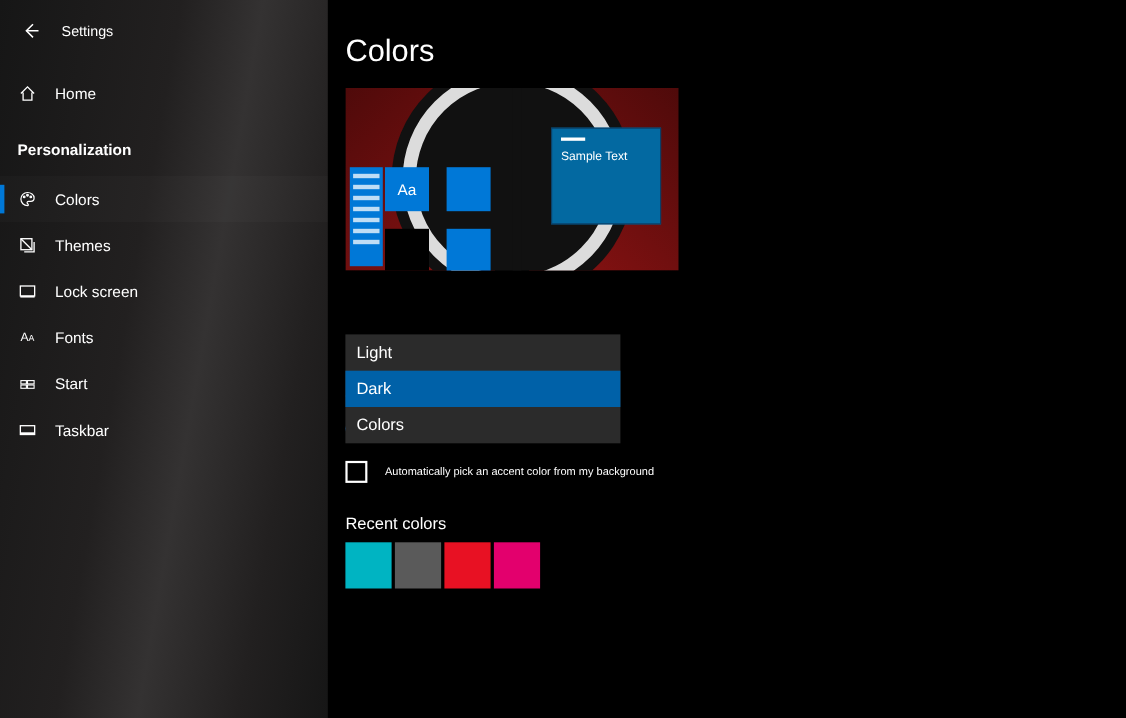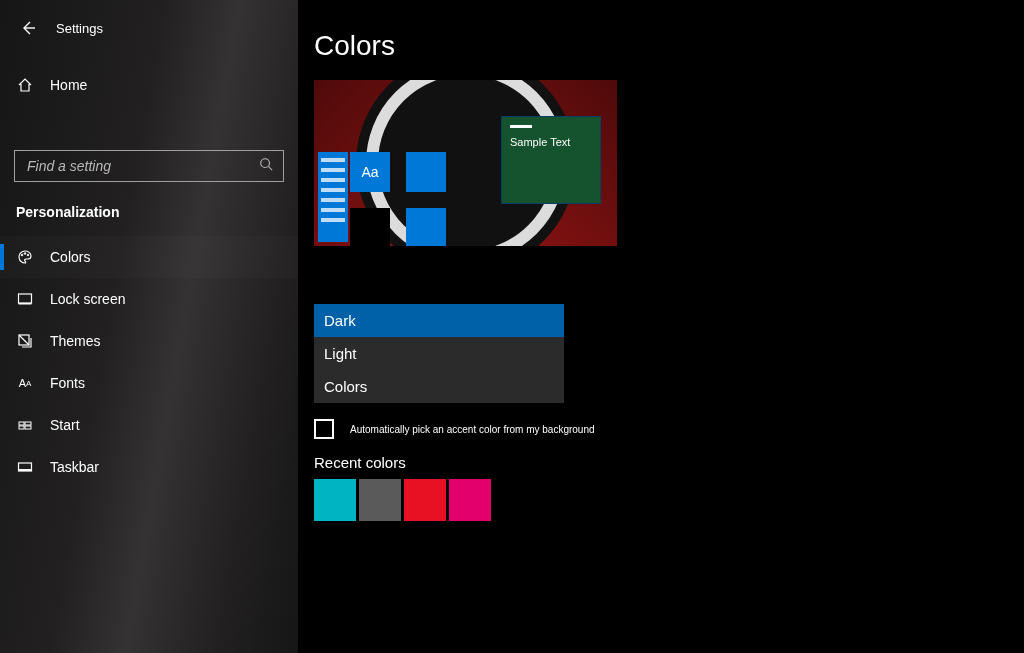--- a/index.html
+++ b/index.html
@@ -175,21 +175,21 @@
     grid-template-columns: 1fr 1fr 1fr;
     grid-template-rows: 1fr 1fr 1fr;
     gap:1px;
     background:#000;
   }
   .tile.small-grid > div { background:#0078d7; }
   .sample-window {
     position:absolute;
     right:16px; top:36px;
     width:100px; height:88px;
-    background:#14532d;
+    background:#0369a1;
     border:1px solid #0a3e66;
     box-sizing:border-box;
     padding:8px;
   }
   .sample-window .bar {
     width:22px; height:3px; background:#fff; margin-bottom:8px;
   }
   .sample-window .txt { font-size:11px; }
 
   
@@ -243,21 +243,21 @@
     margin-top:20px;
   }
   .checkbox {
     width:20px; height:20px;
     border:2px solid #fff;
     box-sizing:border-box;
     cursor:pointer;
   }
   .check-label { margin-left:16px; font-size:10px; }
 
-  .swatch-label { font-size:15px; margin-top:15px; }
+  .swatch-label { font-size:15px; margin-top:29px; }
   .swatches {
     display:flex;
     margin-top:8px;
   }
   .swatch {
     width:42px; height:42px;
     margin-right:3px;
     cursor:pointer;
   }
 </style>
@@ -281,62 +281,53 @@
       <div class="nav-item">
         <span class="nav-icon">
           <svg width="16" height="16" viewBox="0 0 16 16">
               <path d="M2 8 L8 2 L14 8 M4 7 V14 H12 V7" stroke-width="1.2"></path>
             </svg>
         </span>
         <span>Home</span>
       </div>
     </div>
 
-    <div class="search-wrap">
-      <input class="search-input" placeholder="Find a setting" style="">
-      <span class="search-icon">
-        <svg width="14" height="14" viewBox="0 0 16 16">
-            <circle cx="7" cy="7" r="5" stroke="#ddd" stroke-width="1.3" fill="none"></circle>
-            <path d="M11 11 L15 15" stroke="#ddd" stroke-width="1.3"></path>
-          </svg>
-      </span>
-    </div>
 
     <div class="category-title">Personalization</div>
 
     <div class="nav">
       <div class="nav-item active">
         <span class="nav-icon">
           <svg width="16" height="16" viewBox="0 0 16 16">
               <path d="M8 2 a6 6 0 1 0 0 12 c1 0 1-1 0-2 s0-2 1-2 h2 a3 3 0 0 0 3-3 c0-3-3-5-6-5z" stroke-width="1.1"></path>
               <circle cx="5" cy="6" r="0.8" fill="#fff"></circle>
               <circle cx="8" cy="4.5" r="0.8" fill="#fff"></circle>
               <circle cx="11" cy="6" r="0.8" fill="#fff"></circle>
             </svg>
         </span>
         <span>Colors</span>
       </div>
       <div class="nav-item">
         <span class="nav-icon">
           <svg width="16" height="16" viewBox="0 0 16 16">
-              <rect x="1.5" y="3" width="13" height="9" stroke-width="1.2"></rect>
-              <rect x="1.5" y="12" width="13" height="1.5" fill="#fff" stroke="none"></rect>
-            </svg>
-        </span>
-        <span>Lock screen</span>
-      </div>
-      <div class="nav-item">
-        <span class="nav-icon">
-          <svg width="16" height="16" viewBox="0 0 16 16">
               <rect x="2" y="2" width="10" height="10" stroke-width="1.2"></rect>
               <path d="M5 14 H14 V5" stroke-width="1.2"></path>
               <path d="M2 2 L12 12" stroke-width="1.2"></path>
             </svg>
         </span>
         <span>Themes</span>
+      </div>
+      <div class="nav-item">
+        <span class="nav-icon">
+          <svg width="16" height="16" viewBox="0 0 16 16">
+              <rect x="1.5" y="3" width="13" height="9" stroke-width="1.2"></rect>
+              <rect x="1.5" y="12" width="13" height="1.5" fill="#fff" stroke="none"></rect>
+            </svg>
+        </span>
+        <span>Lock screen</span>
       </div>
       <div class="nav-item">
         <span class="nav-icon" style="font-size:11px;color:#fff;">
           <span>A</span>
             <sub style="font-size:8px;">A</sub>
         </span>
         <span>Fonts</span>
       </div>
       <div class="nav-item">
         <span class="nav-icon">
@@ -418,17 +409,17 @@
     <div class="swatch-label">Recent colors</div>
     <div class="swatches">
       <div class="swatch" id="sw0" style="background: rgb(0, 180, 194);"></div>
       <div class="swatch" id="sw1" style="background: rgb(90, 90, 90);"></div>
       <div class="swatch" id="sw2" style="background: rgb(232, 17, 35);"></div>
       <div class="swatch" id="sw3" style="background: rgb(227, 0, 109);"></div>
     </div>
   </div>
 
   <div class="dropdown">
+    <div class="opt">Light</div>
     <div class="opt selected">Dark</div>
-    <div class="opt">Light</div>
     <div class="opt">Colors</div>
   </div>
 </div>
 
 </body></html>

